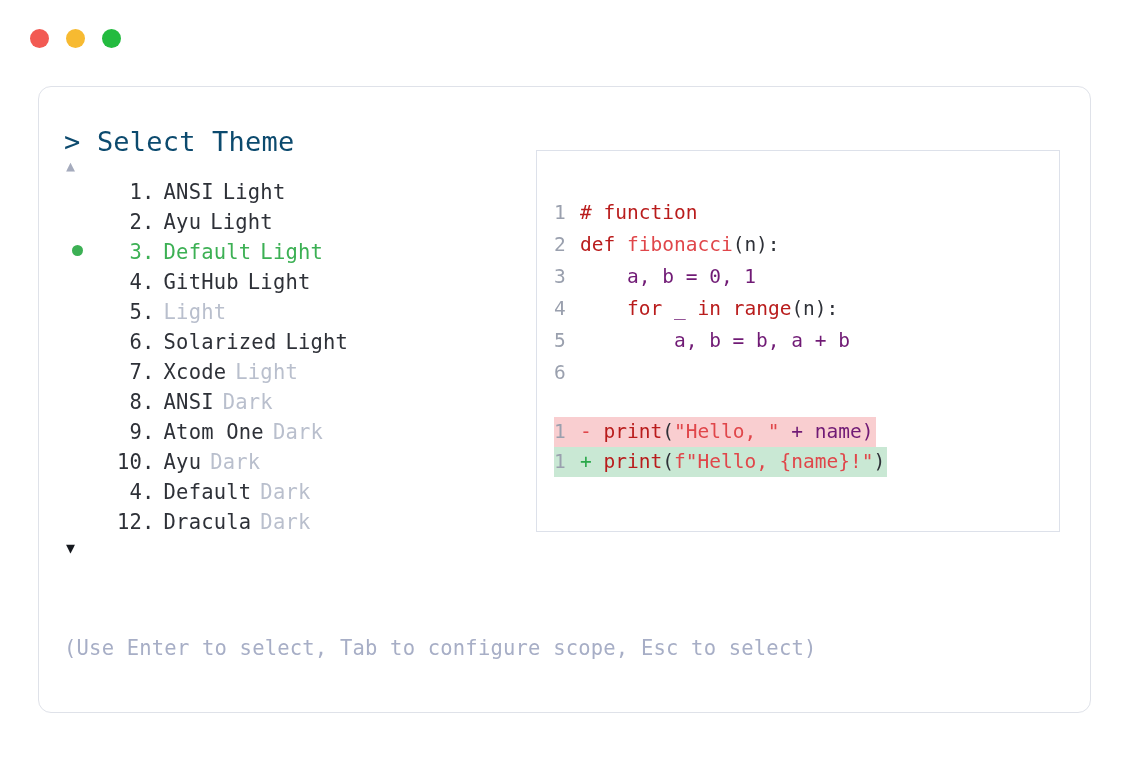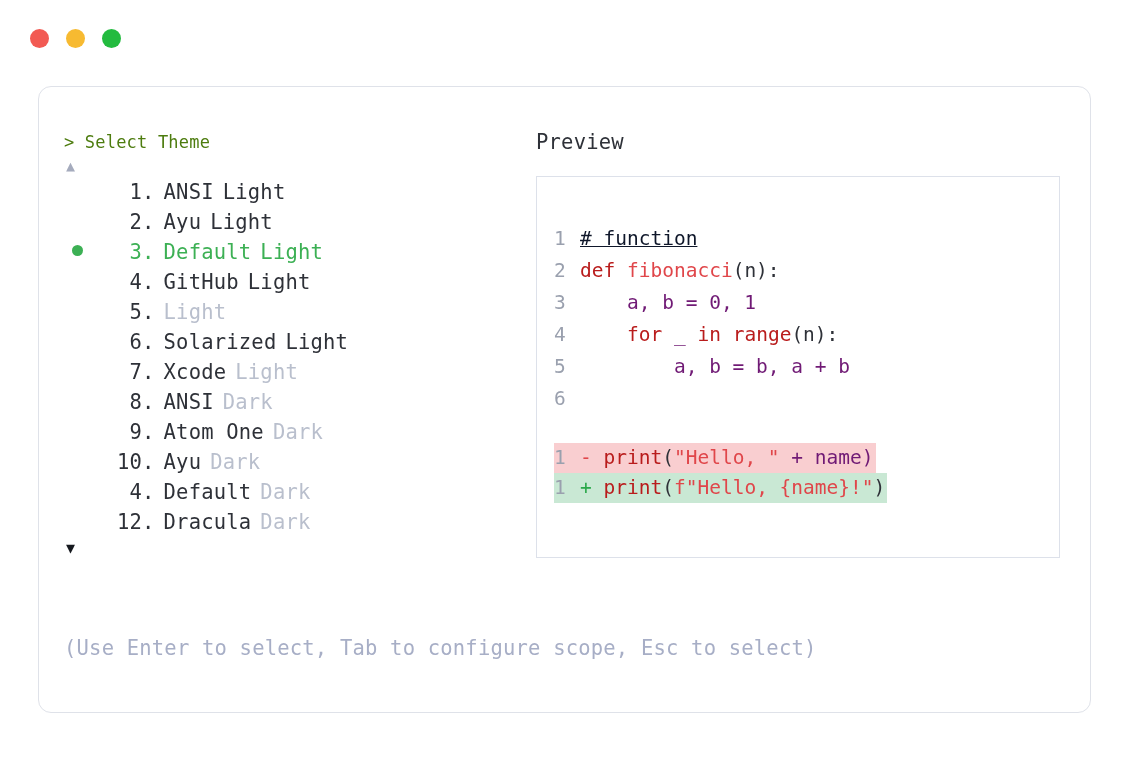--- a/index.html
+++ b/index.html
@@ -55,23 +55,23 @@
 
   
   .left-pane {
     position: absolute;
     left: 25px;
     top: 42px;
     width: 460px;
   }
 
   .prompt-line {
-    font-size: 17px;
+    font-size: 27px;
     line-height: 26px;
-    color: #4d7c0f;
+    color: #0c4a6e;
     letter-spacing: 0.2px;
     white-space: pre;
   }
 
   .scroll-arrow {
     font-size: 15px;
     line-height: 22px;
     height: 22px;
     padding-left: 2px;
   }
@@ -176,21 +176,21 @@
     white-space: pre;
   }
   .gutter {
     flex: 0 0 26px;
     width: 26px;
     text-align: left;
     color: #9aa0ae;
   }
   .code-text { color: #2e3138; }
 
-  .tok-comment { color: #0f172a; text-decoration: underline; }
+  .tok-comment { color: #b91c1c; }
   .tok-kw      { color: #b91c1c; }
   .tok-fn      { color: #e0464a; }
   .tok-str     { color: #e0464a; }
   .tok-plain   { color: #701a75; }
   .tok-punc    { color: #2e3138; }
 
   .code-gap { height: 28px; }
 
   .diff-line {
     display: flex;
@@ -254,21 +254,20 @@
           <li class="theme-row"><span class="row-marker"></span><span class="row-index">9</span><span class="row-dot-period">.</span><span class="row-name">Atom One</span><span class="row-variant">Dark</span></li>
           <li class="theme-row"><span class="row-marker"></span><span class="row-index">10</span><span class="row-dot-period">.</span><span class="row-name">Ayu</span><span class="row-variant">Dark</span></li>
           <li class="theme-row"><span class="row-marker"></span><span class="row-index">4</span><span class="row-dot-period">.</span><span class="row-name">Default</span><span class="row-variant">Dark</span></li>
           <li class="theme-row"><span class="row-marker"></span><span class="row-index">12</span><span class="row-dot-period">.</span><span class="row-name">Dracula</span><span class="row-variant">Dark</span></li>
         </ul>
 
       <div class="scroll-arrow down">▼</div>
     </div>
 
     <div class="right-pane">
-      <div class="preview-label">Preview</div>
 
       <div class="preview-box">
         <div class="code-area">
           <div id="code-block">
               <div class="code-line"><span class="gutter">1</span><span class="code-text"><span class="tok-comment"># function</span></span></div>
               <div class="code-line"><span class="gutter">2</span><span class="code-text"><span class="tok-kw">def </span><span class="tok-fn">fibonacci</span><span class="tok-punc">(n):</span></span></div>
               <div class="code-line"><span class="gutter">3</span><span class="code-text"><span class="tok-plain">    a, b = 0, 1</span></span></div>
               <div class="code-line"><span class="gutter">4</span><span class="code-text"><span class="tok-plain">    </span><span class="tok-kw">for</span><span class="tok-plain"> _ </span><span class="tok-kw">in</span><span class="tok-plain"> </span><span class="tok-kw">range</span><span class="tok-punc">(n):</span></span></div>
               <div class="code-line"><span class="gutter">5</span><span class="code-text"><span class="tok-plain">        a, b = b, a + b</span></span></div>
               <div class="code-line"><span class="gutter">6</span></div>

